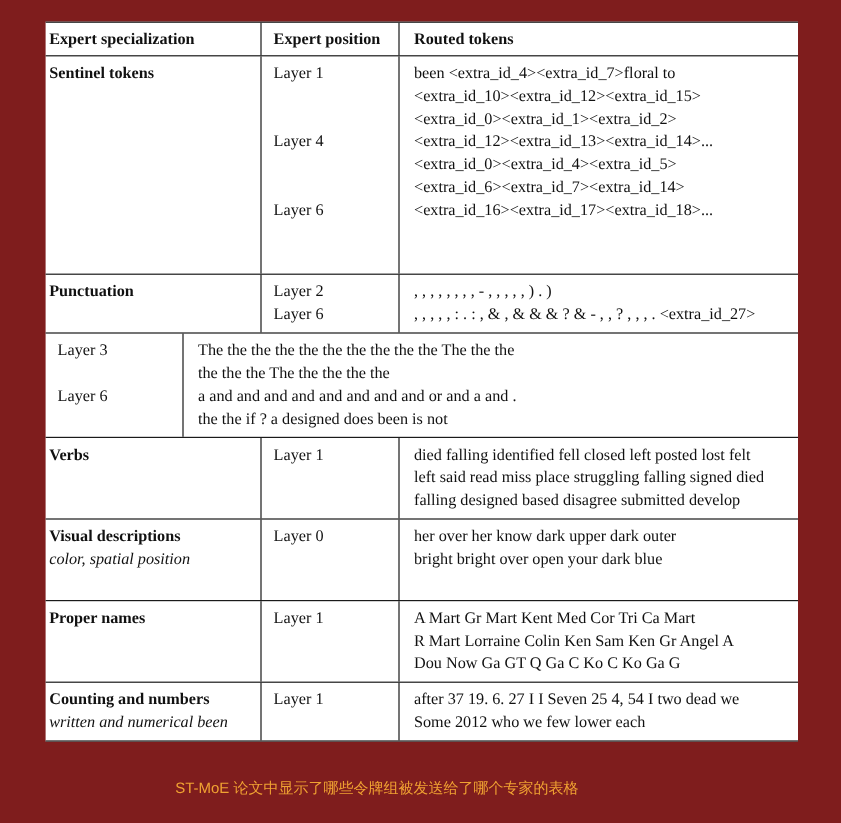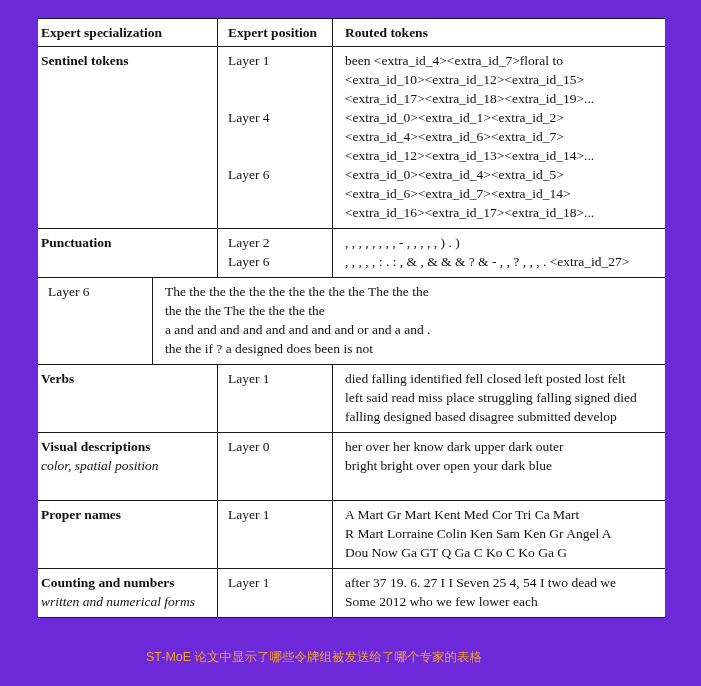--- a/index.html
+++ b/index.html
@@ -1,20 +1,20 @@
 <!DOCTYPE html>
 <html><head>
 <meta charset="utf-8">
 <style>
   html, body { margin: 0; padding: 0; background: #ffffff; }
   .page {
     position: relative;
     width: 701px;
     height: 686px;
-    background: #6d28d9;
+    background: #7f1d1d;
     font-family: "Liberation Serif", serif;
     color: #111111;
   }
   .rtable {
     position: absolute;
     left: 38px;
     top: 18px;
     width: 627px;
     border-top: 1.5px solid #1a1a1a;
     border-bottom: 1.5px solid #1a1a1a;
@@ -65,23 +65,21 @@
         <div class="spec-name">Sentinel tokens</div>
       </div>
       <div class="cell pos">
         <div class="layer lh3">Layer 1</div>
         <div class="layer lh3">Layer 4</div>
         <div class="layer lh3">Layer 6</div>
       </div>
       <div class="cell tok">
         <div class="tline">been &lt;extra_id_4&gt;&lt;extra_id_7&gt;floral to</div>
         <div class="tline">&lt;extra_id_10&gt;&lt;extra_id_12&gt;&lt;extra_id_15&gt;</div>
-        <div class="tline">&lt;extra_id_17&gt;&lt;extra_id_18&gt;&lt;extra_id_19&gt;...</div>
         <div class="tline">&lt;extra_id_0&gt;&lt;extra_id_1&gt;&lt;extra_id_2&gt;</div>
-        <div class="tline">&lt;extra_id_4&gt;&lt;extra_id_6&gt;&lt;extra_id_7&gt;</div>
         <div class="tline">&lt;extra_id_12&gt;&lt;extra_id_13&gt;&lt;extra_id_14&gt;...</div>
         <div class="tline">&lt;extra_id_0&gt;&lt;extra_id_4&gt;&lt;extra_id_5&gt;</div>
         <div class="tline">&lt;extra_id_6&gt;&lt;extra_id_7&gt;&lt;extra_id_14&gt;</div>
         <div class="tline">&lt;extra_id_16&gt;&lt;extra_id_17&gt;&lt;extra_id_18&gt;...</div>
       </div>
     </div>
 
     <div class="trow">
       <div class="cell spec">
         <div class="spec-name">Punctuation</div>
@@ -91,20 +89,21 @@
         <div class="layer lh1">Layer 6</div>
       </div>
       <div class="cell tok">
         <div class="tline">, , , , , , , , - , , , , , ) . )</div>
         <div class="tline">, , , , , : . : , &amp; , &amp; &amp; &amp; ? &amp; - , , ? , , , . &lt;extra_id_27&gt;</div>
       </div>
     </div>
 
     <div class="trow">
       <div class="cell pos">
+        <div class="layer lh2">Layer 3</div>
         <div class="layer lh2">Layer 6</div>
       </div>
       <div class="cell tok">
         <div class="tline">The the the the the the the the the the The the the</div>
         <div class="tline">the the the The the the the the</div>
         <div class="tline">a and and and and and and and and or and a and .</div>
         <div class="tline">the the if ? a designed does been is not</div>
       </div>
     </div>
 
@@ -146,21 +145,21 @@
       <div class="cell tok">
         <div class="tline">A Mart Gr Mart Kent Med Cor Tri Ca Mart</div>
         <div class="tline">R Mart Lorraine Colin Ken Sam Ken Gr Angel A</div>
         <div class="tline">Dou Now Ga GT Q Ga C Ko C Ko Ga G</div>
       </div>
     </div>
 
     <div class="trow last">
       <div class="cell spec">
         <div class="spec-name">Counting and numbers</div>
-        <div class="spec-note">written and numerical forms</div>
+        <div class="spec-note">written and numerical been</div>
       </div>
       <div class="cell pos">
         <div class="layer lh2">Layer 1</div>
       </div>
       <div class="cell tok">
         <div class="tline">after 37 19. 6. 27 I I Seven 25 4, 54 I two dead we</div>
         <div class="tline">Some 2012 who we few lower each</div>
       </div>
     </div>
 

